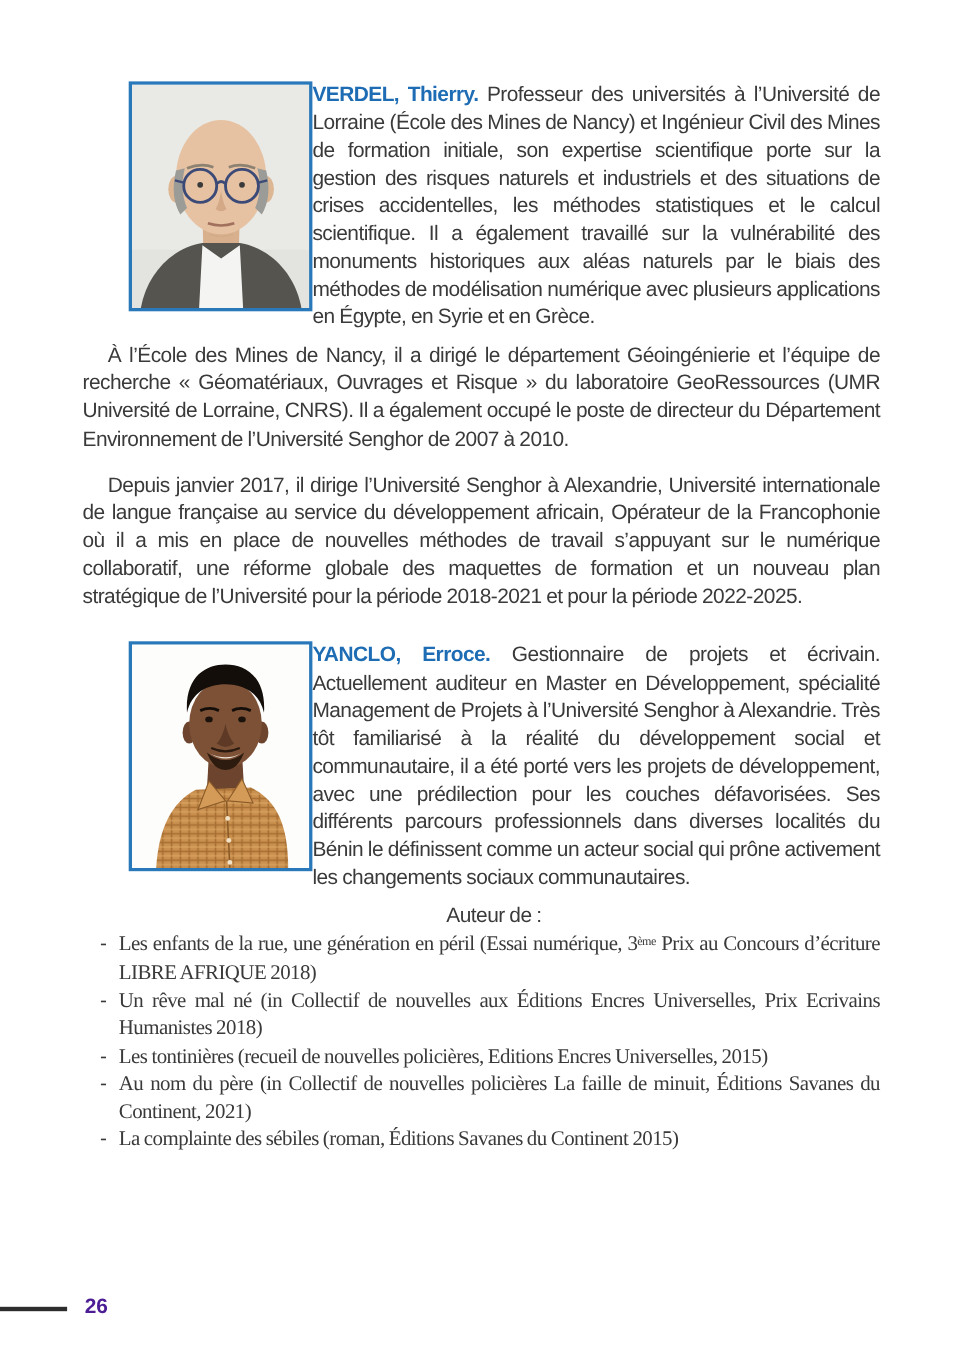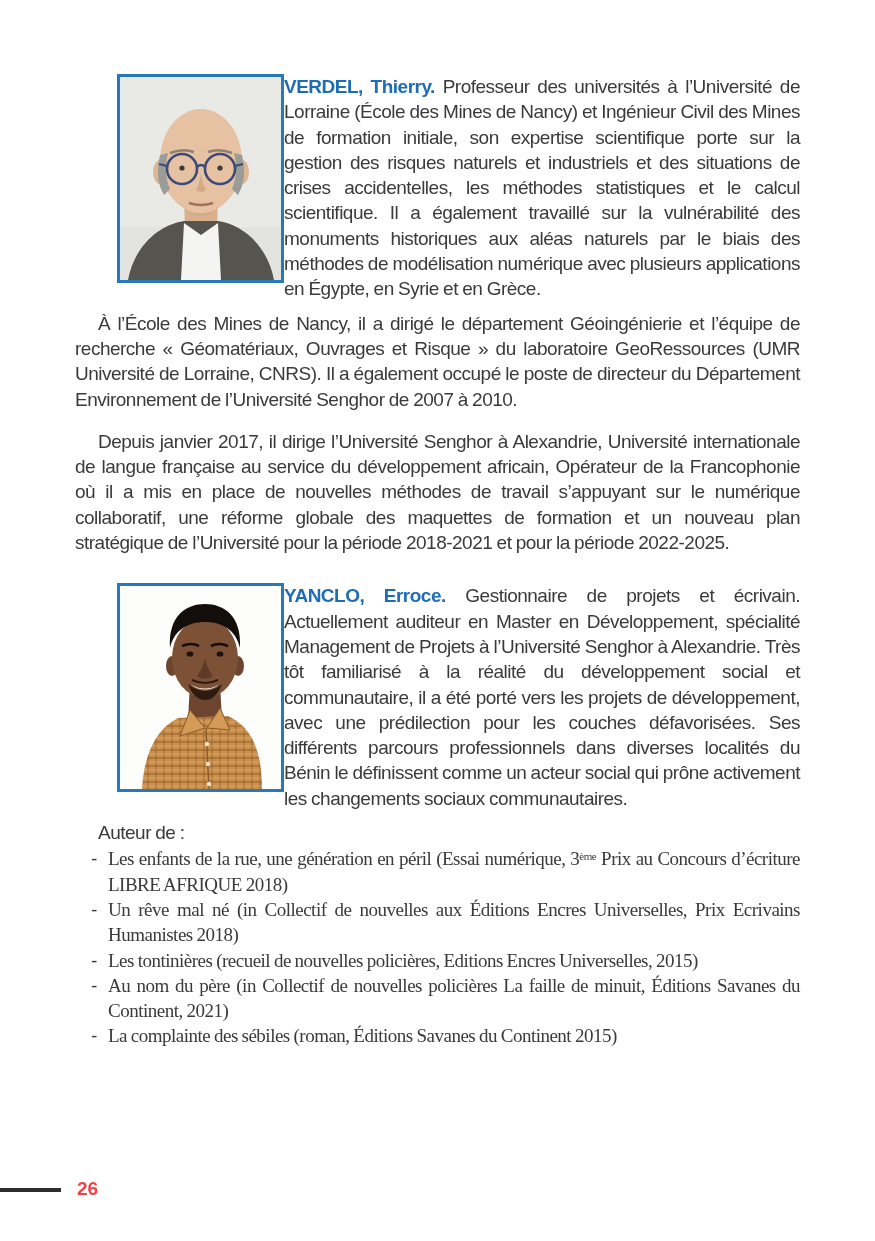--- a/index.html
+++ b/index.html
@@ -35,41 +35,41 @@
   .photo-frame svg { display: block; width: 161px; height: 203px; }
 
   .person-name { font-weight: bold; color: #1e6db4; }
 
   .indent { text-indent: 23px; }
   .para-2 { margin-top: 9px; }
   .para-3 { margin-top: 17px; }
   .yanclo-block { margin-top: 28px; }
 
   .plume { margin-top: 13px; padding-left: 23px; text-align: left; }
-  .works-heading { margin-top: 9px; padding-left: 23px; text-align: left; }
+  .works-heading { margin-top: 9px; padding-left: 23px; text-align: center; }
 
   .works-list { list-style: none; margin: 1px 0 0 16px; padding: 0; }
   .work-item { display: flex; }
   .work-dash { flex: 0 0 17px; }
   .work-text { flex: 1; text-align: justify; font-family: Liberation Serif, serif; }
 
   sup { font-size: 0.58em; line-height: 0; vertical-align: baseline; position: relative; top: -0.5em; }
 
   .footer-rule {
     position: absolute;
     left: 0; top: 1188px;
     width: 61px; height: 4px;
     background: #2d2d2d;
   }
   .page-number {
     position: absolute;
     left: 77px; top: 1179px;
     font-size: 19px; line-height: 19px;
     font-weight: bold;
-    color: #ef4444;
+    color: #4c1d95;
     letter-spacing: 0;
   }
 </style>
 </head>
 <body>
 
 <div class="content">
 
   <section class="media-block">
     <figure class="photo-frame" style="margin:0;">

